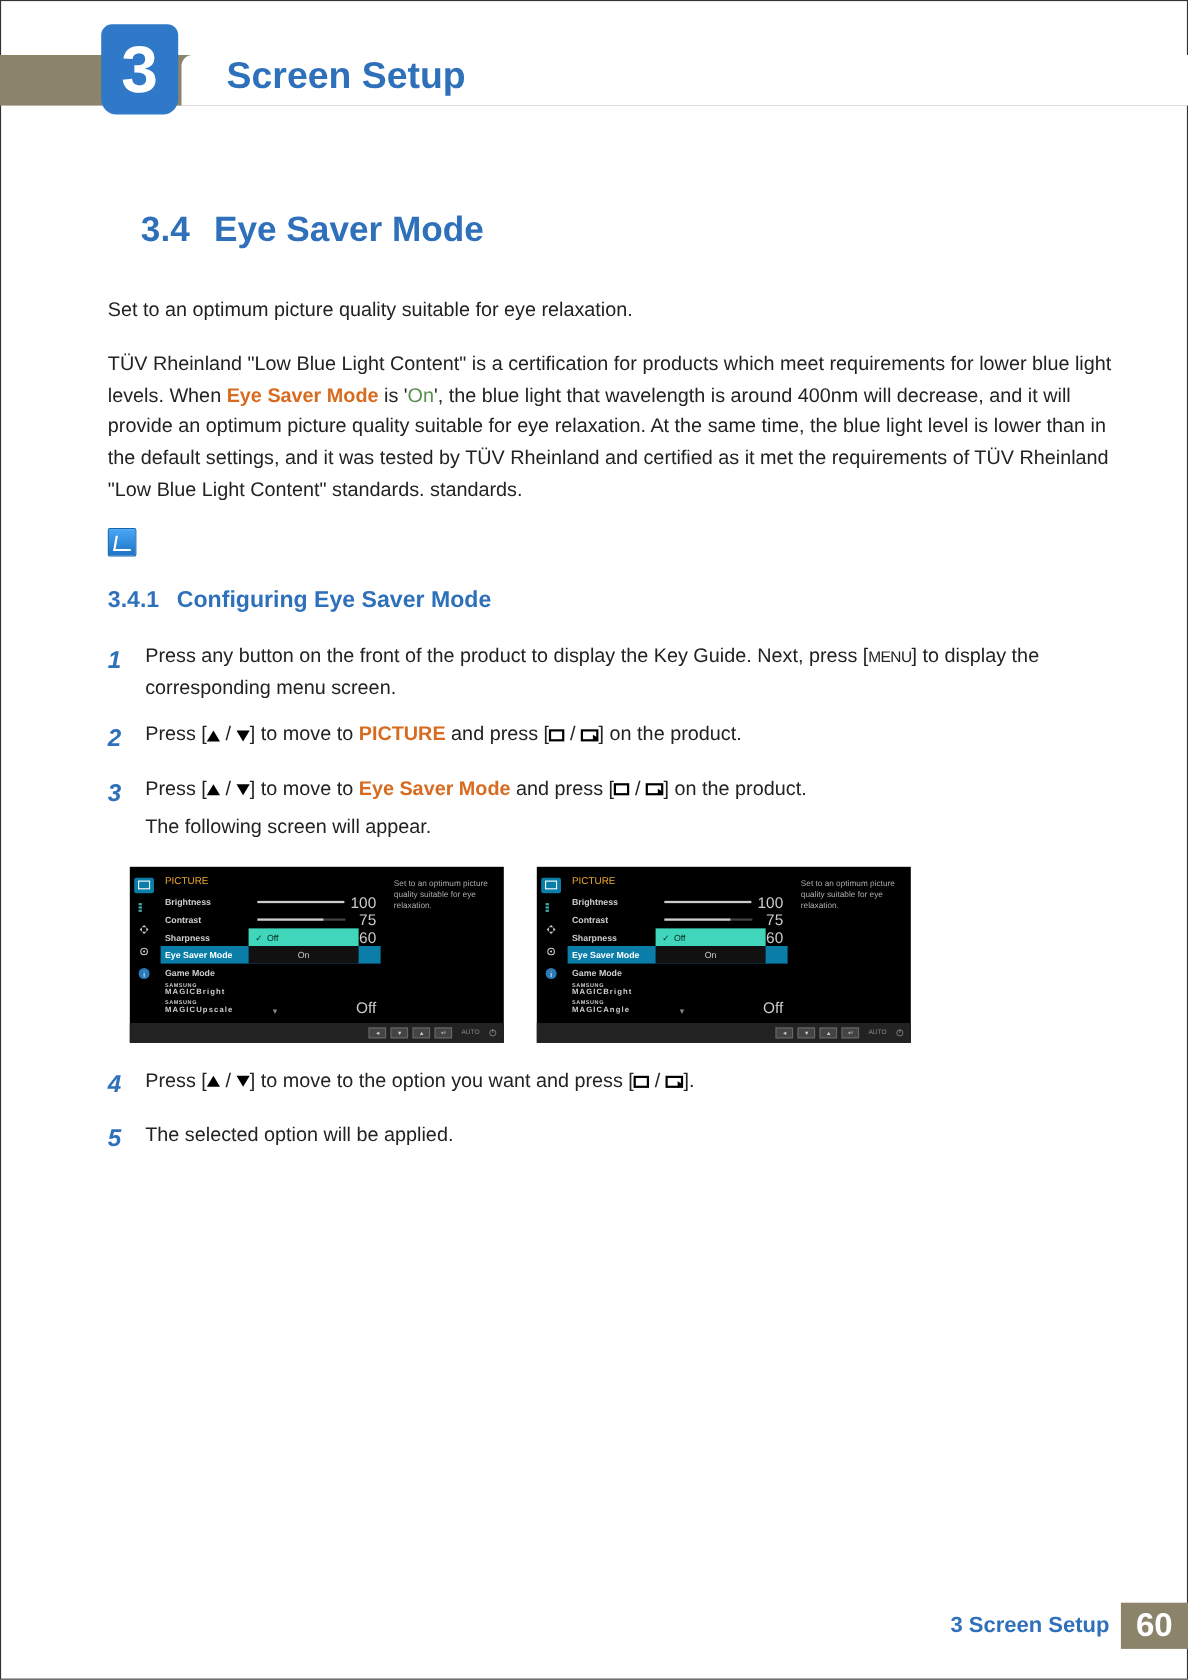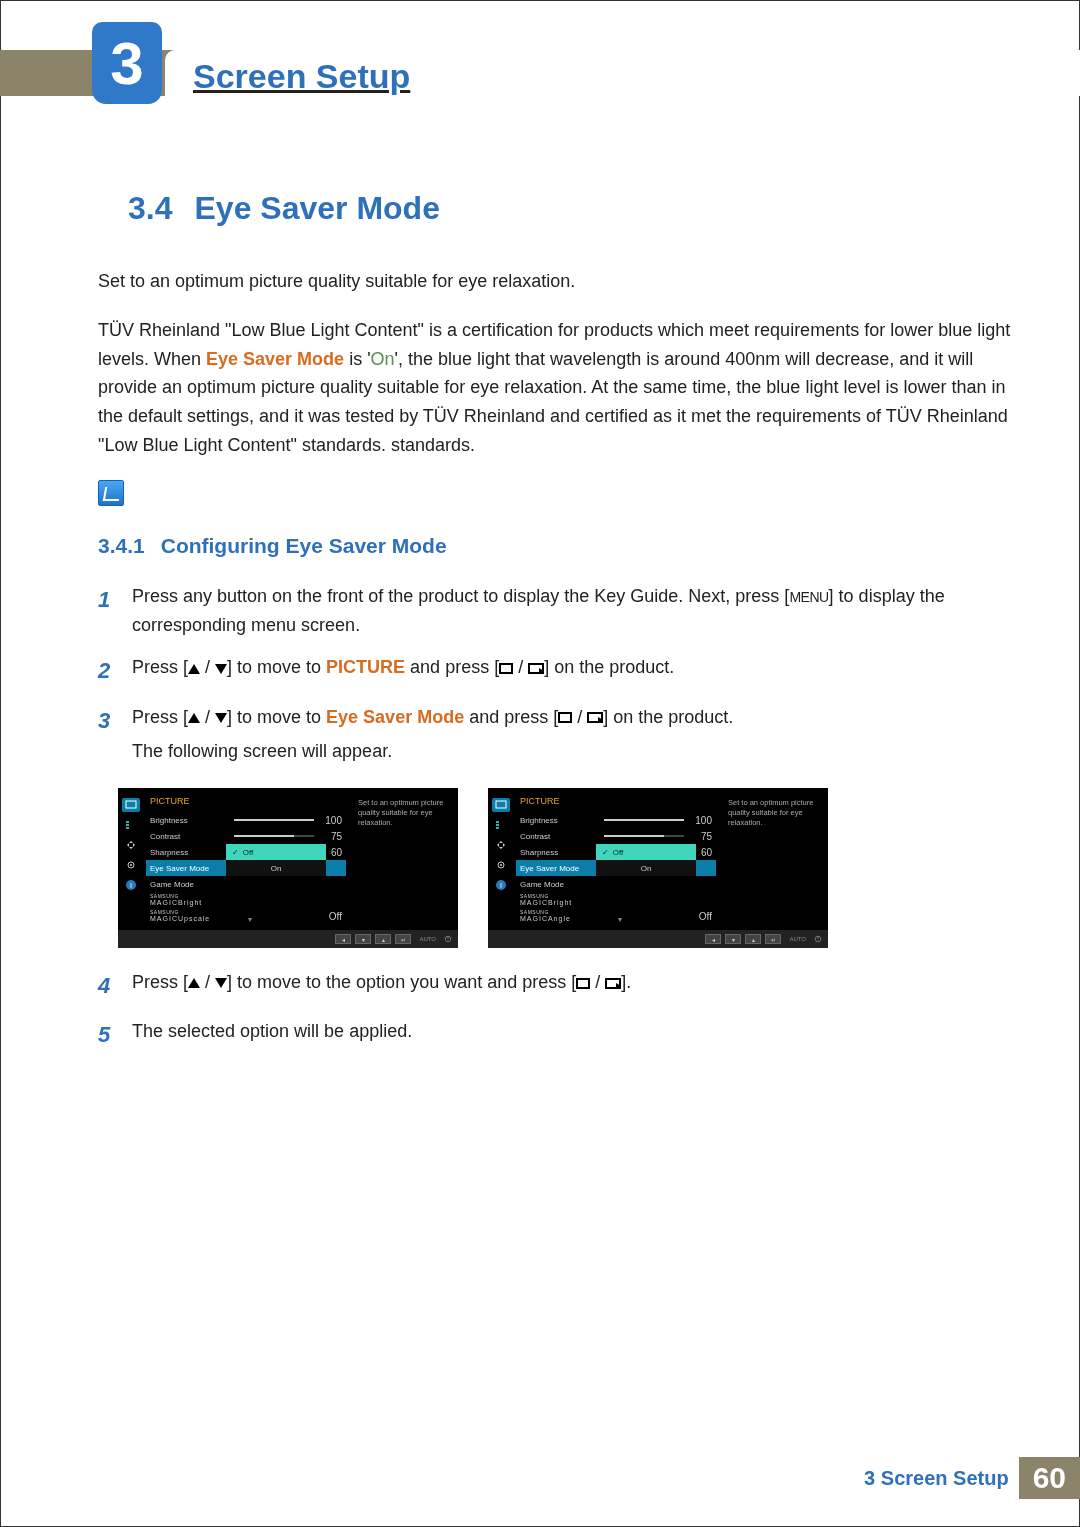--- a/index.html
+++ b/index.html
@@ -46,23 +46,22 @@
   .chapter-title-wrap {
     position: absolute;
     top: 50px;
     left: 165px;
     right: 0;
     height: 46px;
     background: #fff;
     border-radius: 10px 0 0 0;
     z-index: 2;
     display: flex;
-    align-items: flex-end;
-    padding-left: 28px;
-    text-decoration: underline;
+    align-items: flex-start;
+    padding-left: 41px;
   }
   .chapter-title {
     color: #2e70ba;
     font-size: 34px;
     font-weight: 600;
   }
   .content {
     position: absolute;
     top: 190px;
     left: 98px;
@@ -121,24 +120,24 @@
     display:flex; flex-direction:column; align-items:center; gap:6px;
     padding-top:4px;
   }
   .osd-side-item { width:18px; height:14px; border-radius:2px; display:flex; align-items:center; justify-content:center; }
   .osd-side-item svg { width:12px; height:12px; }
   .osd-main {
     position:absolute; left:28px; top:6px; width:200px; bottom:22px;
   }
   .osd-header { color:#e9a52c; font-size:9px; padding:2px 4px 6px; }
   .osd-row { display:flex; align-items:center; height:16px; padding:0 4px; gap:6px; }
-  .osd-label { flex:0 0 78px; color:#ccc; font-size:8px;}
+  .osd-label { flex:0 0 78px; color:#ccc; font-size:8px;font-weight:bold;}
   .osd-slider { flex:1; height:2px; background:#444; position:relative;}
   .osd-slider-fill { position:absolute; left:0; top:0; bottom:0; background:#ccc;}
-  .osd-val { flex:0 0 22px; text-align:right; color:#ccc; font-size:10px;}
+  .osd-val { flex:0 0 22px; text-align:right; color:#ccc; font-size:14px;}
   .osd-row-hl { background:#0a7ea8; }
   .osd-row-hl .osd-label { color:#fff; }
   .osd-submenu {
     position:absolute; left:108px; top:56px; width:100px;
     background:#111;
   }
   .osd-sub-item { height:16px; display:flex; align-items:center; padding:0 6px; font-size:8px; color:#ccc;}
   .osd-sub-hl { background:#3fd6bb; color:#032b25; }
   .osd-sub-hl::before { content:"✓"; margin-right:4px; font-size:8px;}
   .osd-tip {

